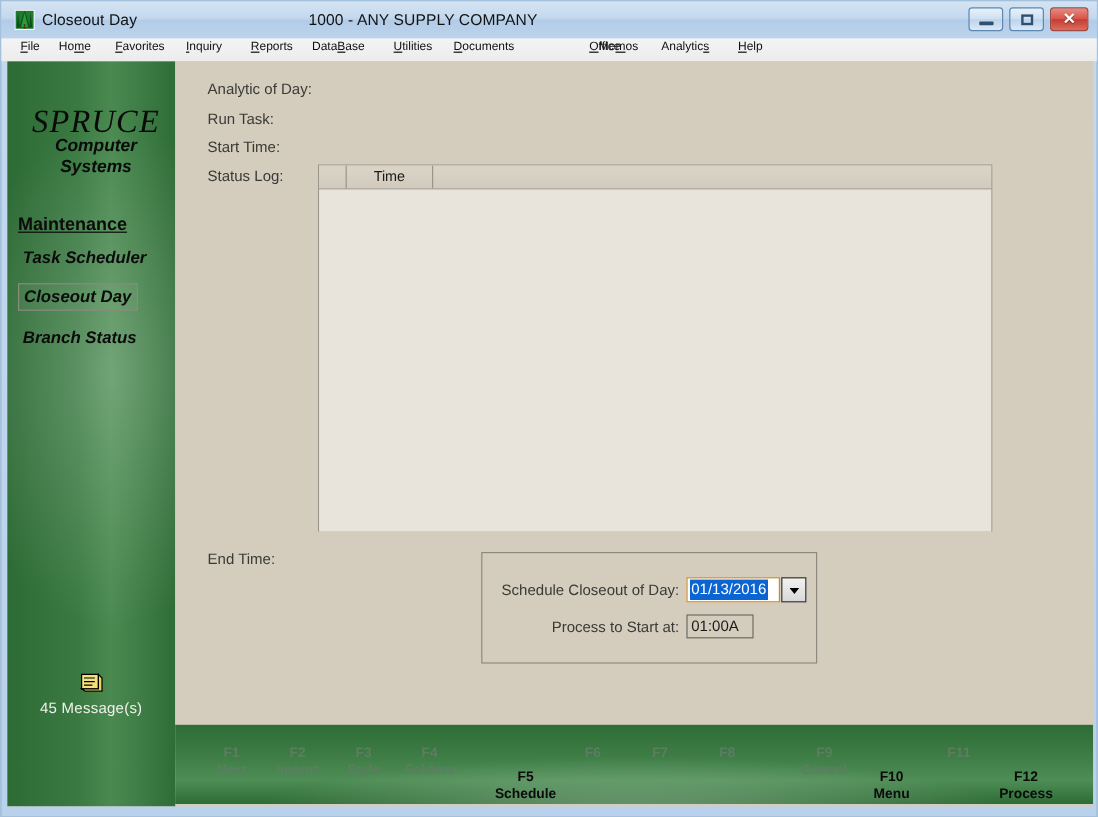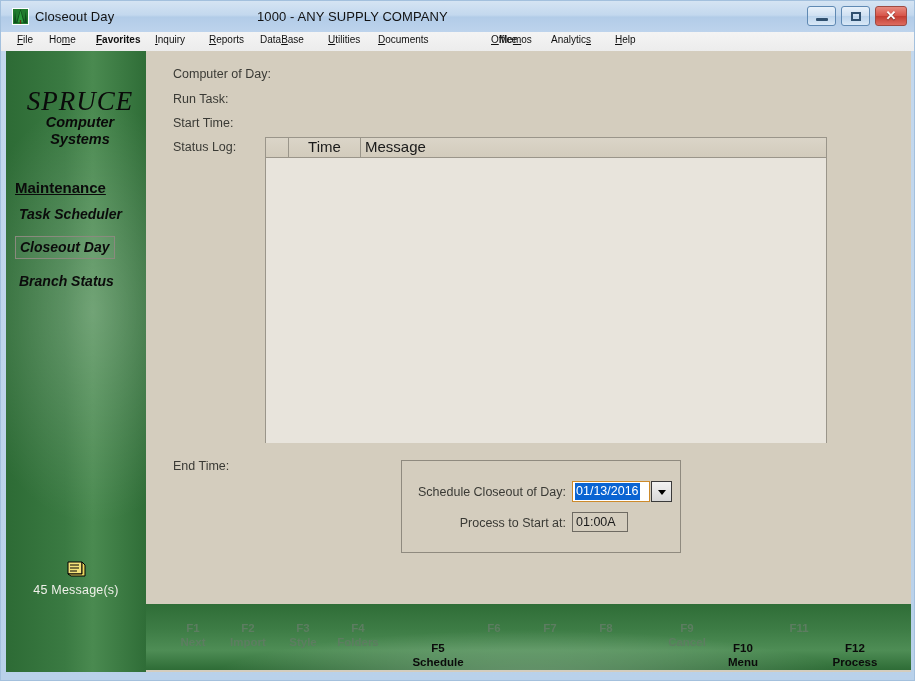--- a/index.html
+++ b/index.html
@@ -238,21 +238,21 @@
   }
   #grid-header {
     display: flex;
     height: 19px;
     background: linear-gradient(to bottom, #dbd5c8 0%, #d2cbbc 100%);
     border-bottom: 1px solid #9a958a;
   }
   .grid-col {
     box-sizing: border-box;
     border-right: 1px solid #9a958a;
-    font-size: 15px;
+    font-size: 12px;
     color: #1a1a1a;
     line-height: 18px;
     padding: 0 4px;
     overflow: hidden;
     white-space: nowrap;
     cursor: default;
   }
   .col-sel { width: 23px; padding: 0; }
   .col-time { width: 72px; text-align: center; padding: 0; }
   .col-msg { flex: 1; text-align: left; border-right: none; }
@@ -392,21 +392,21 @@
       <span class="glyph-max"></span>
     </div>
     <div class="win-btn" id="btn-close">
       <span class="glyph-close">✕</span>
     </div>
   </div>
 
   <div id="menubar">
       <div class="menu-item" style="left: 13px;"><u>F</u>ile</div>
       <div class="menu-item" style="left: 45px;">Ho<u>m</u>e</div>
-      <div class="menu-item" style="left: 92px; font-weight: bold;"><u>F</u>avorites</div>
+      <div class="menu-item" style="left: 92px;"><u>F</u>avorites</div>
       <div class="menu-item" style="left: 151px;"><u>I</u>nquiry</div>
       <div class="menu-item" style="left: 205px;"><u>R</u>eports</div>
       <div class="menu-item" style="left: 256px;">Data<u>B</u>ase</div>
       <div class="menu-item" style="left: 324px;"><u>U</u>tilities</div>
       <div class="menu-item" style="left: 374px;"><u>D</u>ocuments</div>
       <div class="menu-item" style="left: 447px; margin-left: 40px;"><u>O</u>ffice</div>
       <div class="menu-item" style="left: 495px;">Me<u>m</u>os</div>
       <div class="menu-item" style="left: 547px;">Analytic<u>s</u></div>
       <div class="menu-item" style="left: 611px;"><u>H</u>elp</div>
     </div>
@@ -434,31 +434,30 @@
             <line x1="5" y1="9" x2="14" y2="9" stroke="#000000" stroke-width="1"></line>
             <line x1="5" y1="12" x2="12" y2="12" stroke="#000000" stroke-width="1"></line>
           </svg>
         </div>
         <div id="msg-count">45 Message(s)</div>
       </div>
     </div>
 
     <div id="form">
 
-      <div class="form-label" id="lbl-closeout">Computer of Day:</div>
+      <div class="form-label" id="lbl-closeout">Analytic of Day:</div>
       <div class="form-label" id="lbl-rundate">Run Task:</div>
       <div class="form-label" id="lbl-starttime">Start Time:</div>
       <div class="form-label" id="lbl-statuslog">Status Log:</div>
       <div class="form-label" id="lbl-endtime">End Time:</div>
 
       <div id="statuslog">
         <div id="grid-header">
           <div class="grid-col col-sel"></div>
           <div class="grid-col col-time">Time</div>
-          <div class="grid-col col-msg">Message</div>
         </div>
         <div id="grid-body"></div>
       </div>
 
       <div id="schedbox">
         <div class="sched-label" id="sl-date">Schedule Closeout of Day:</div>
         <div class="sched-label" id="sl-time">Process to Start at:</div>
 
         <div id="date-combo">
           <div id="date-input">

